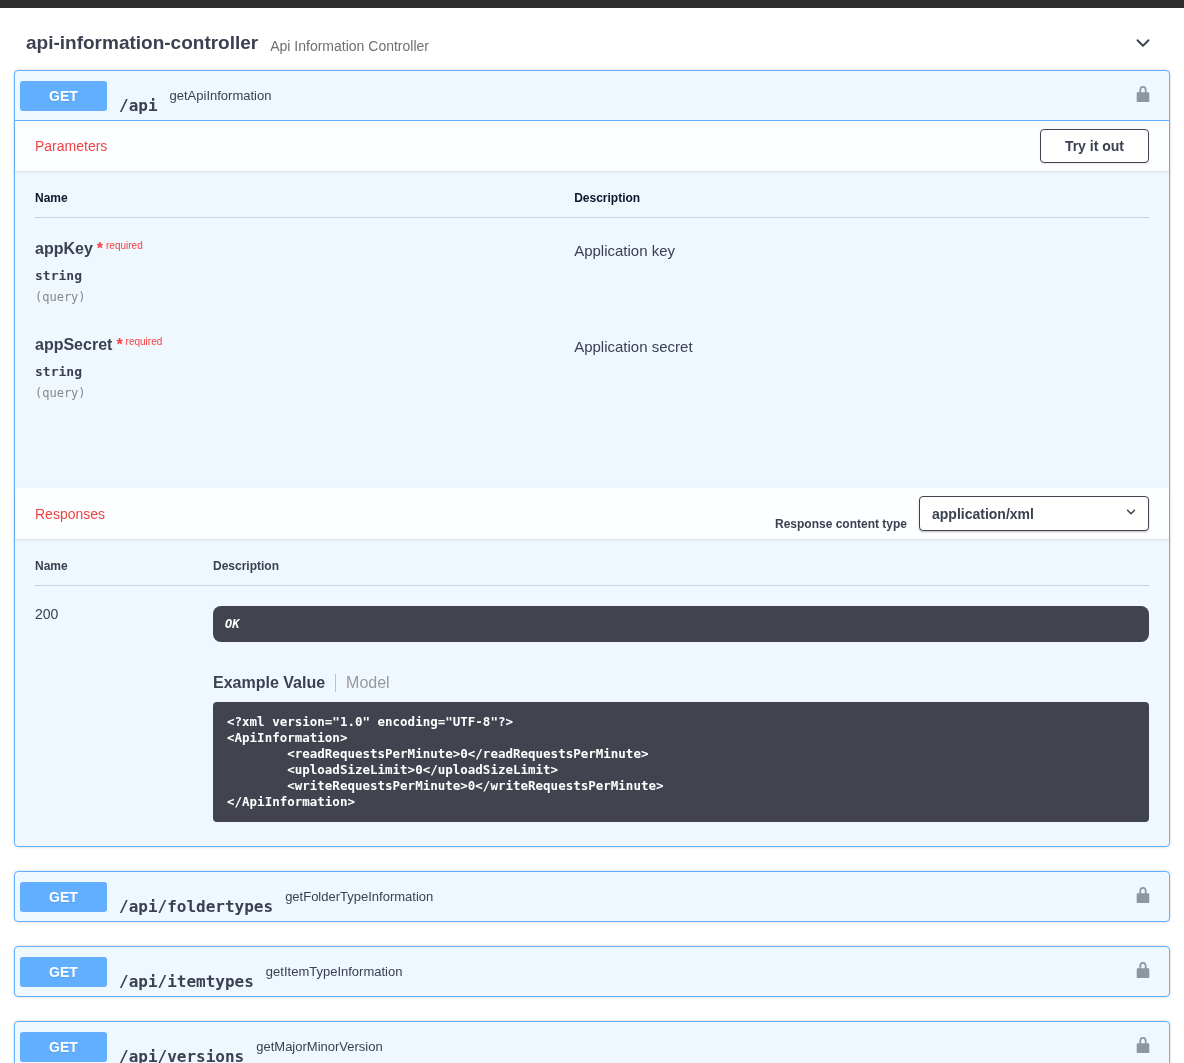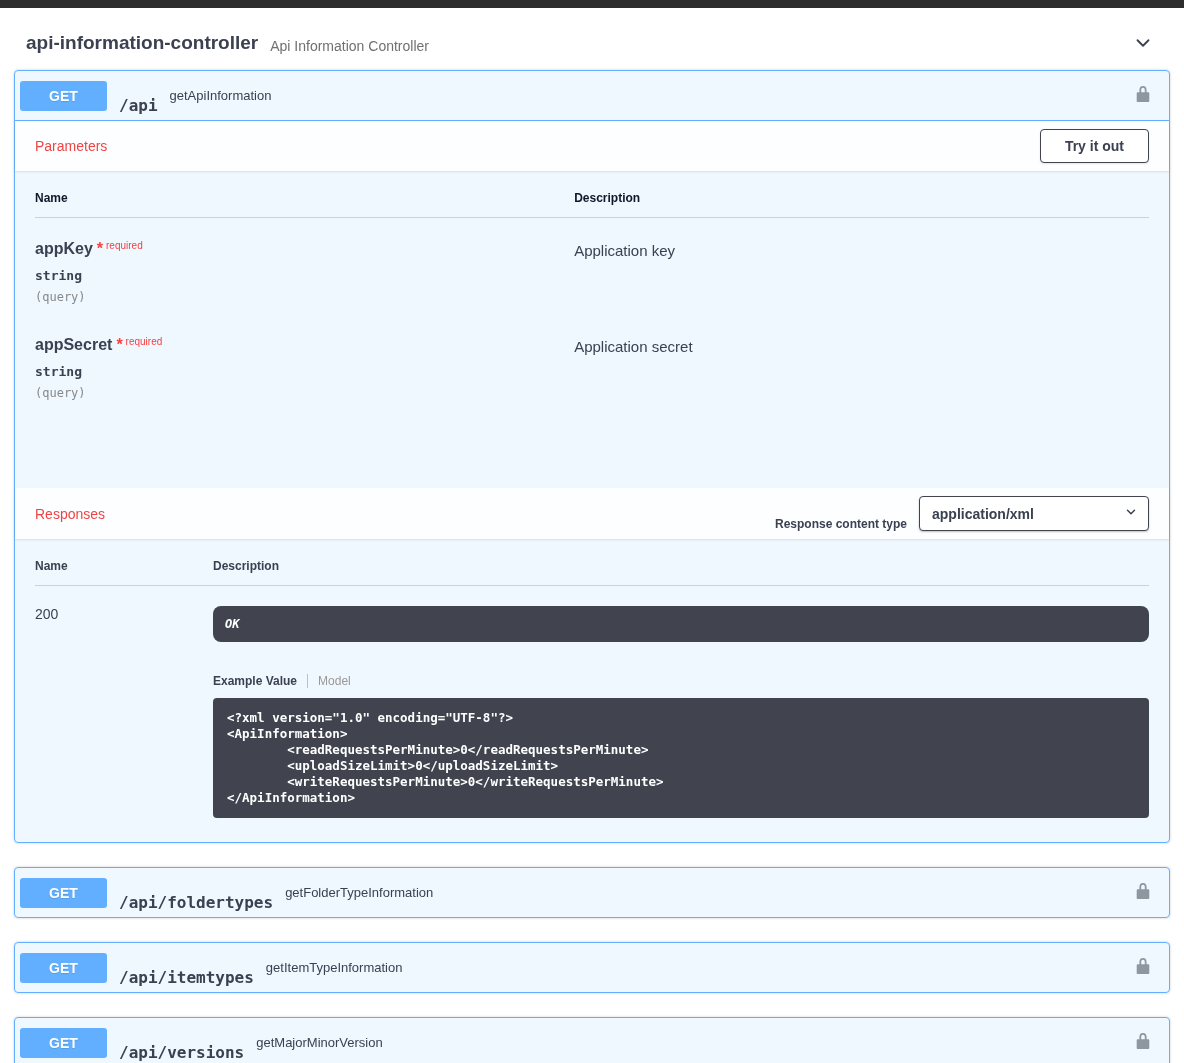--- a/index.html
+++ b/index.html
@@ -89,21 +89,21 @@
     font-size: 12px; font-weight: bold; color: #3b4151;
     padding-bottom: 12px; border-bottom: 1px solid rgba(59,65,81,.2);
   }
   .resp-row { display: grid; grid-template-columns: 178px 1fr; padding-top: 20px; }
   .resp-code { font-size: 14px; color: #3b4151; }
   .ok-box {
     background: #41444e; color: #fff; border-radius: 8px;
     padding: 11px 12px; font-family: "DejaVu Sans Mono", monospace;
     font-size: 12px; font-style: italic; font-weight: bold;
   }
-  .model-tabs { display: flex; align-items: flex-start; margin-top: 32px; font-size: 12px; }
+  .model-tabs { display: flex; align-items: flex-start; margin-top: 32px; font-size: 16px; }
   .tab-example { font-weight: bold; color: #3b4151; padding-right: 10px; border-right: 1px solid rgba(59,65,81,.3); cursor: pointer; }
   .tab-model { color: #999; padding-left: 10px; cursor: pointer; }
   .example-code {
     margin-top: 10px; background: #41444e; color: #fff; border-radius: 4px;
     padding: 12px 14px; font-family: "DejaVu Sans Mono", monospace;
     font-size: 12.5px; line-height: 16px; font-weight: 600;
     white-space: pre; overflow-x: auto;
   }
 </style>
 </head>

